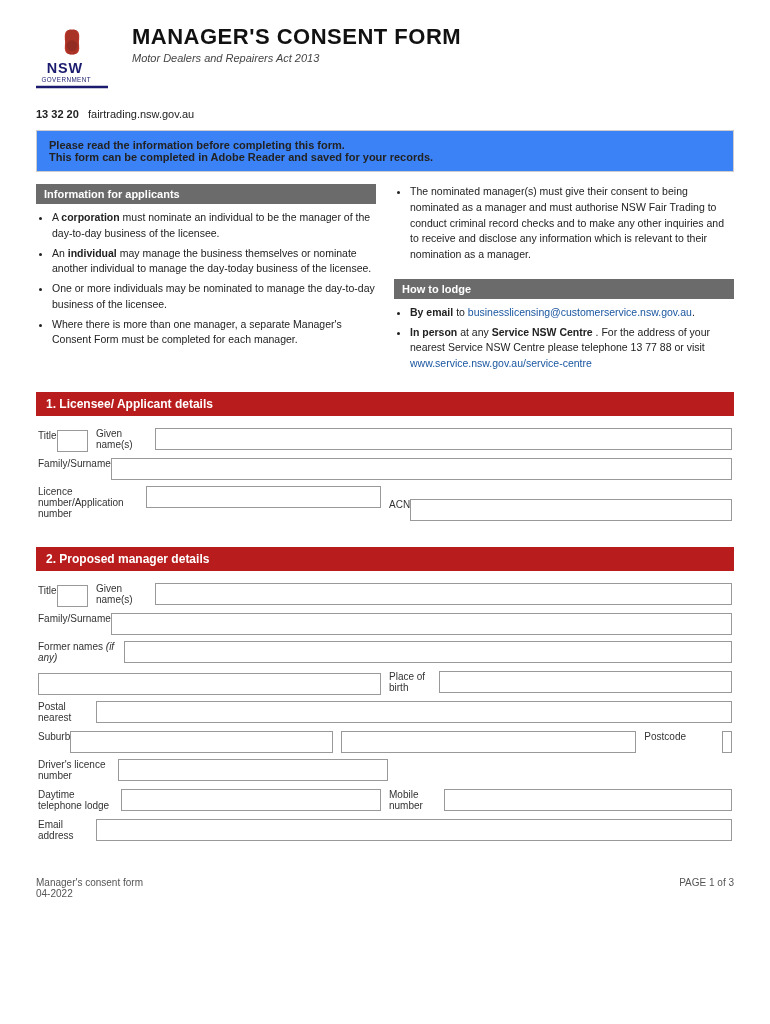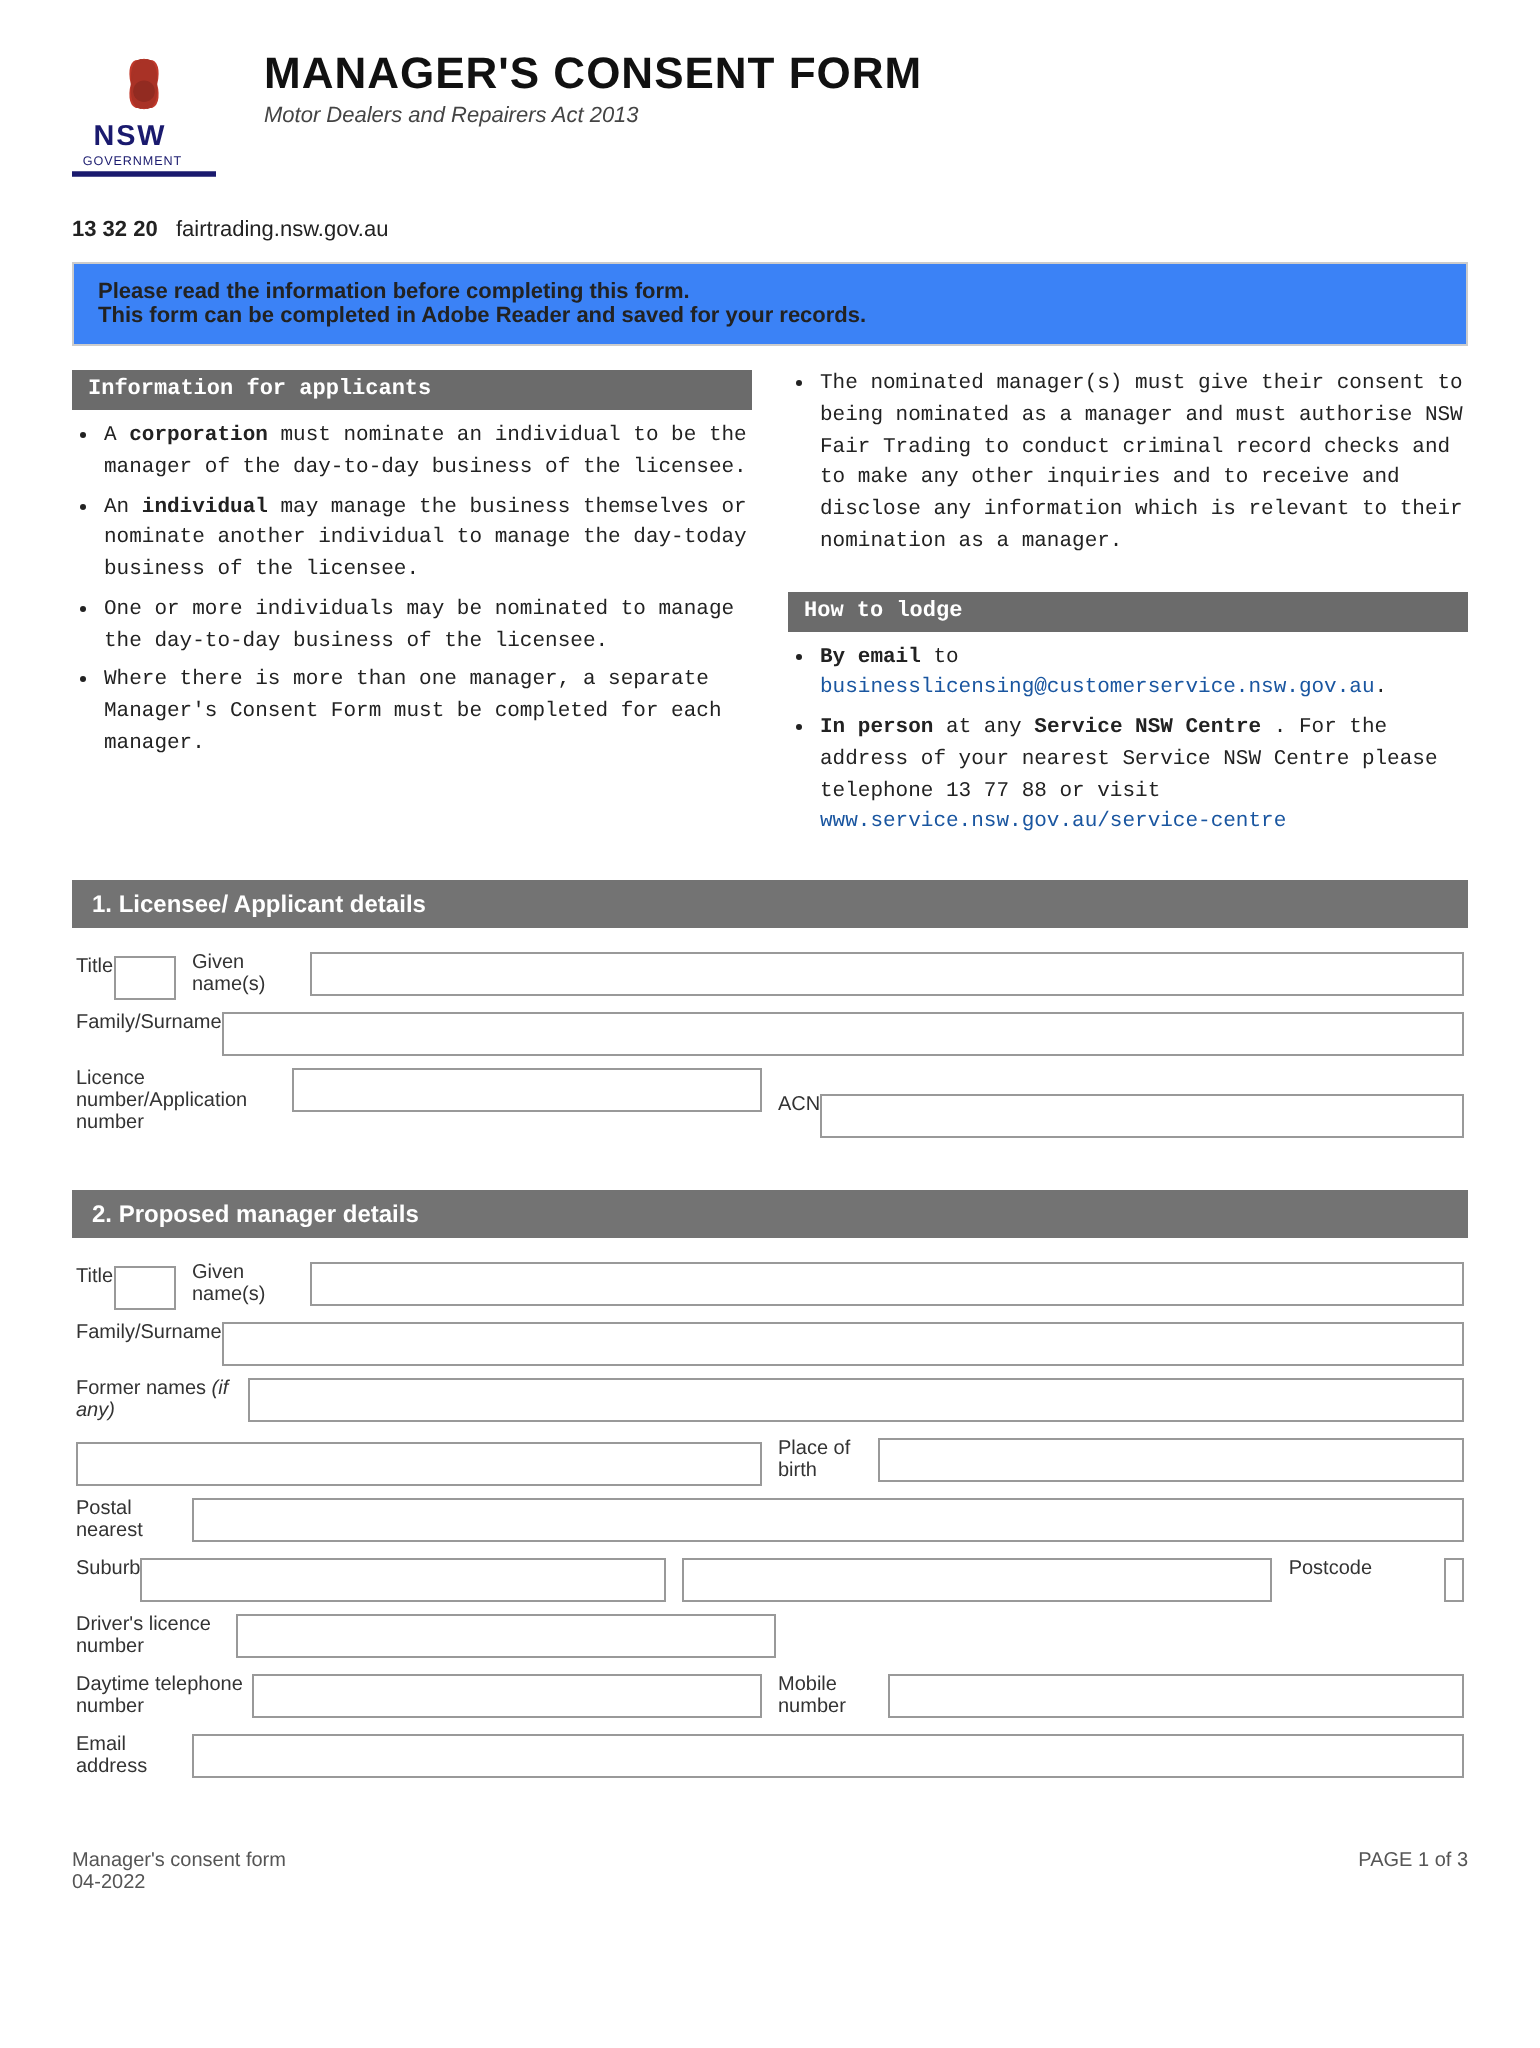--- a/index.html
+++ b/index.html
@@ -64,21 +64,20 @@
     }
     .info-box p {
       font-weight: bold;
     }
 
     
     .info-columns {
       display: flex;
       gap: 18px;
       margin-bottom: 16px;
-      font-family: Liberation Mono, monospace;
     }
     .info-col {
       flex: 1;
     }
     .section-header {
       background: #6b6b6b;
       color: #fff;
       font-weight: bold;
       font-size: 11px;
       padding: 4px 8px;
@@ -99,21 +98,21 @@
     a {
       color: #1a56a0;
       text-decoration: none;
     }
 
     
     .form-section {
       margin-bottom: 16px;
     }
     .form-section-header {
-      background: #737373;
+      background: #b91c1c;
       color: #fff;
       font-weight: bold;
       font-size: 12px;
       padding: 5px 10px;
       margin-bottom: 8px;
     }
     .form-section-body {
       padding: 4px 2px;
     }
 
@@ -336,21 +335,21 @@
 
     <div class="form-row">
       <div class="form-field" style="max-width: 350px;">
         <label>Driver's licence number</label>
         <input class="form-input" type="text" style="">
       </div>
     </div>
 
     <div class="form-row">
       <div class="form-field">
-        <label>Daytime telephone number</label>
+        <label>Daytime telephone lodge</label>
         <input class="form-input" type="text" style="">
       </div>
       <div class="form-field">
         <label>Mobile number</label>
         <input class="form-input" type="text" style="">
       </div>
     </div>
 
     <div class="form-row">
       <div class="form-field">

